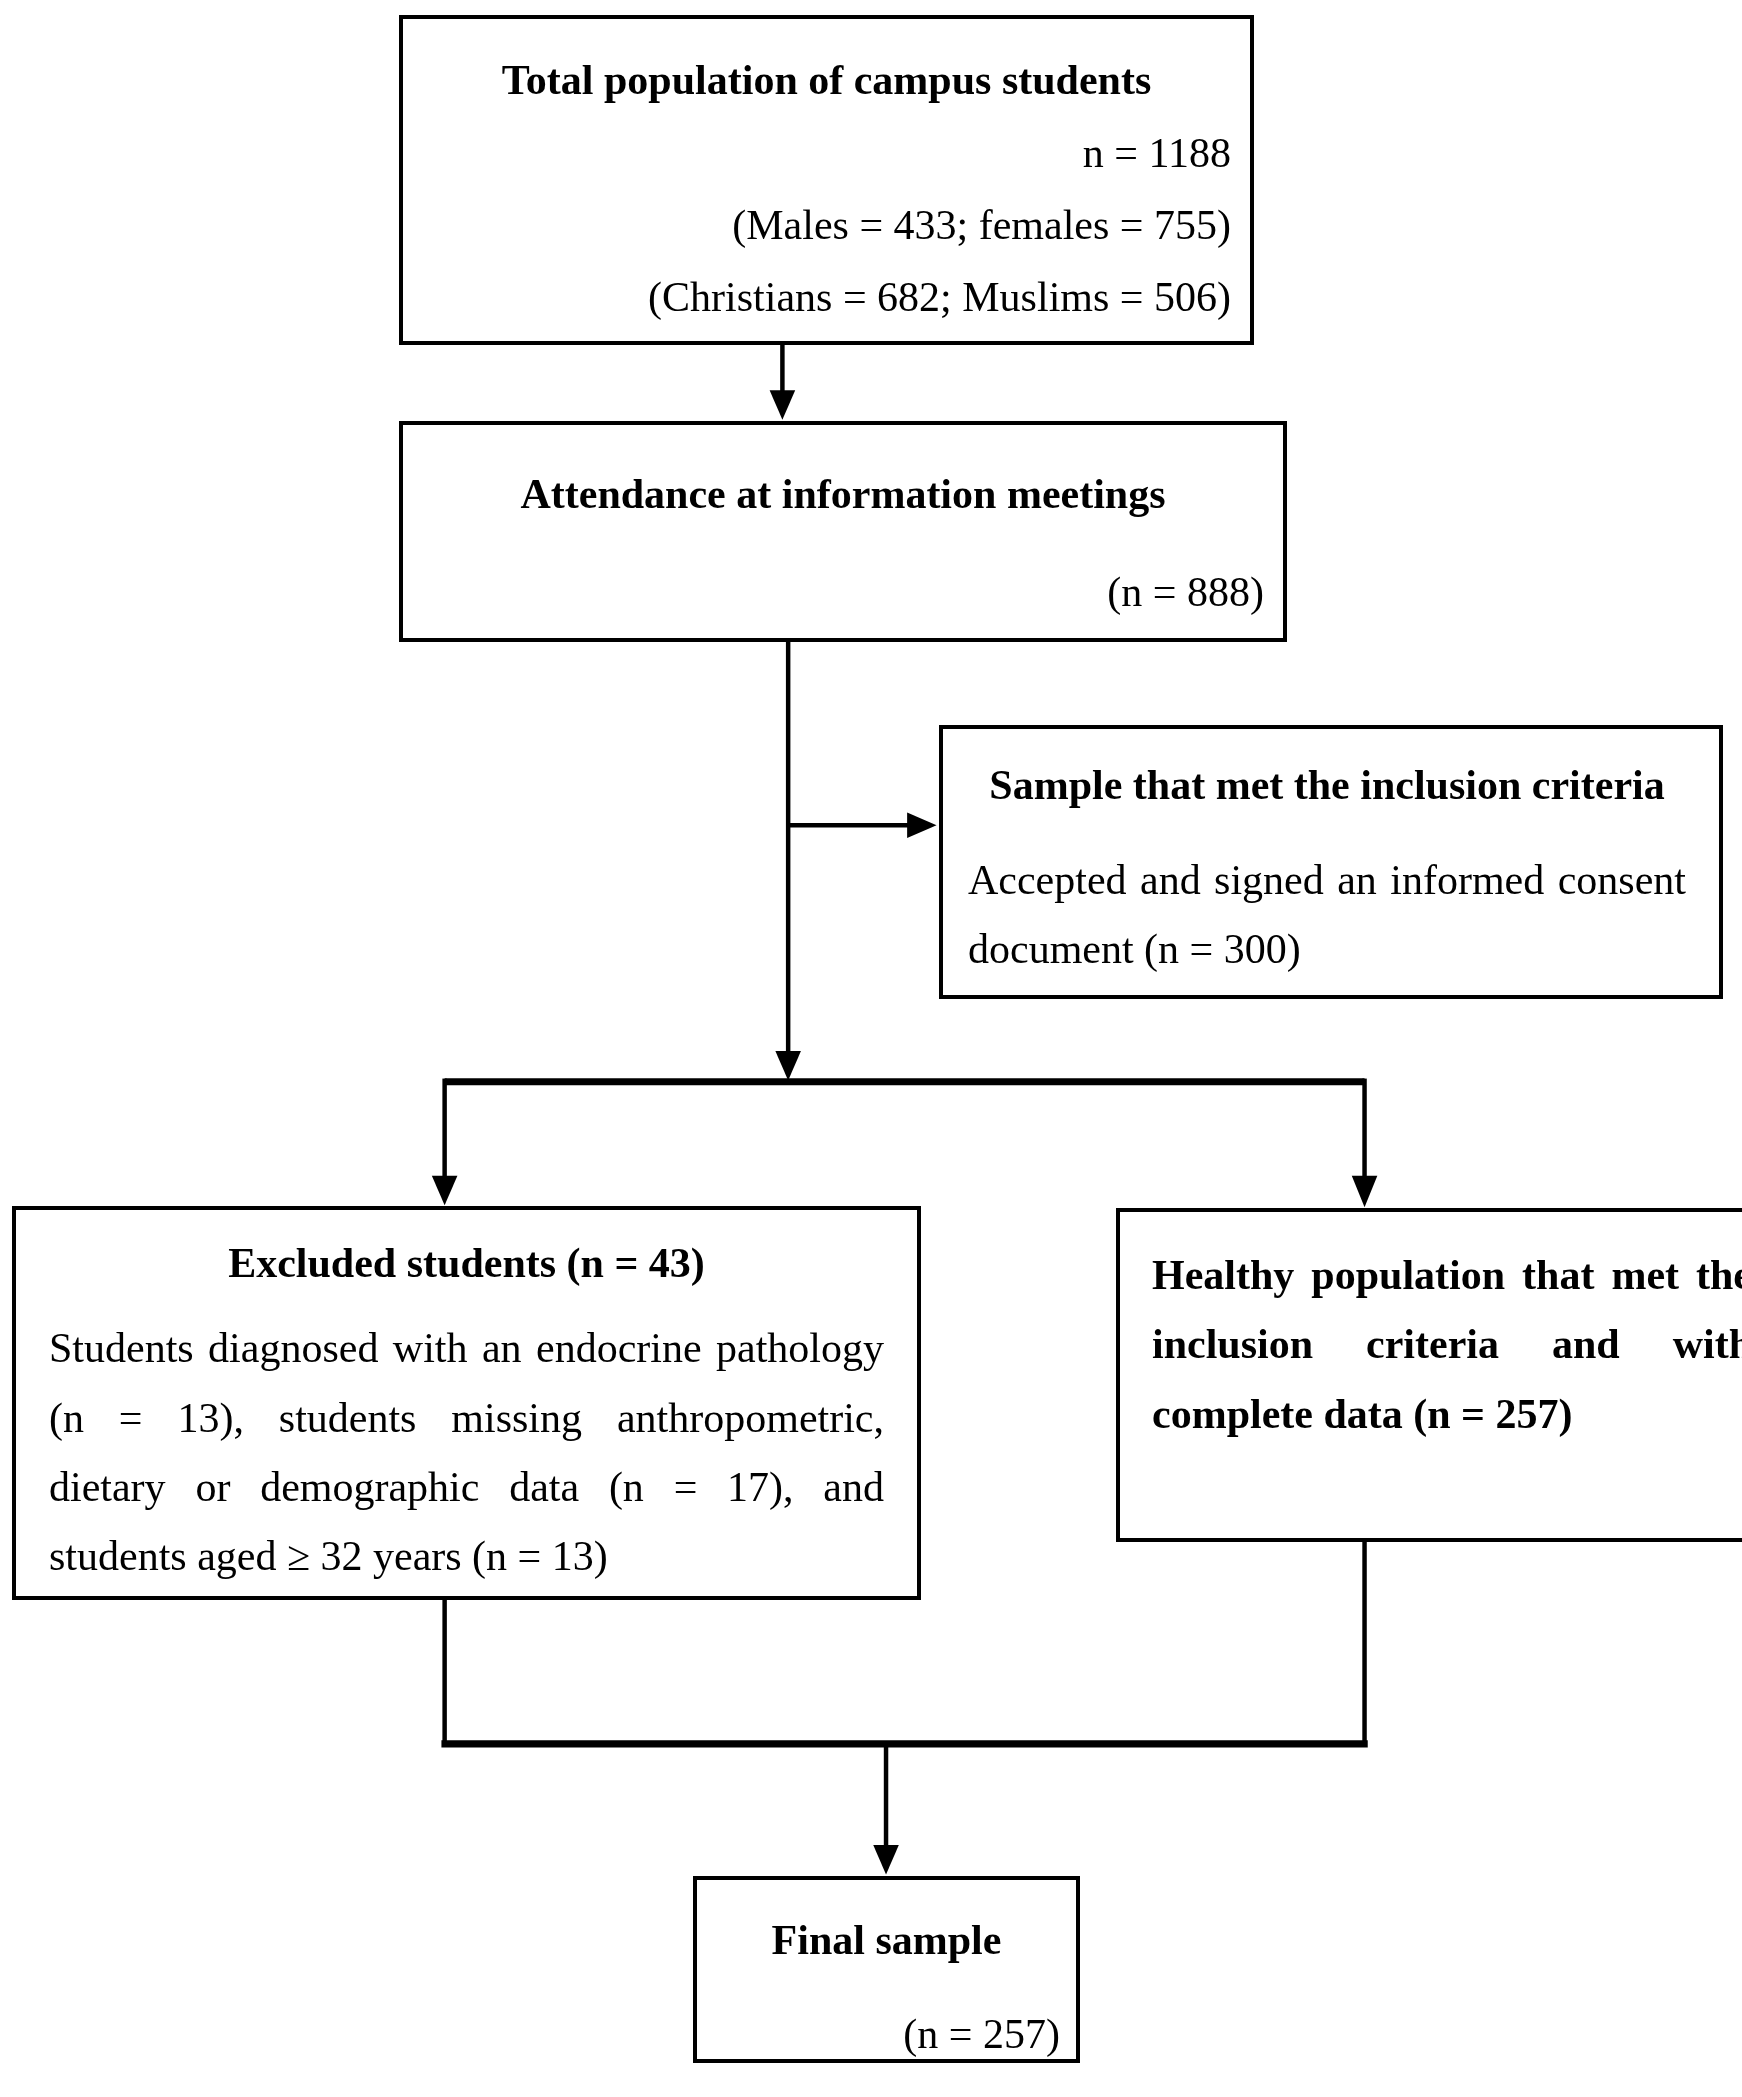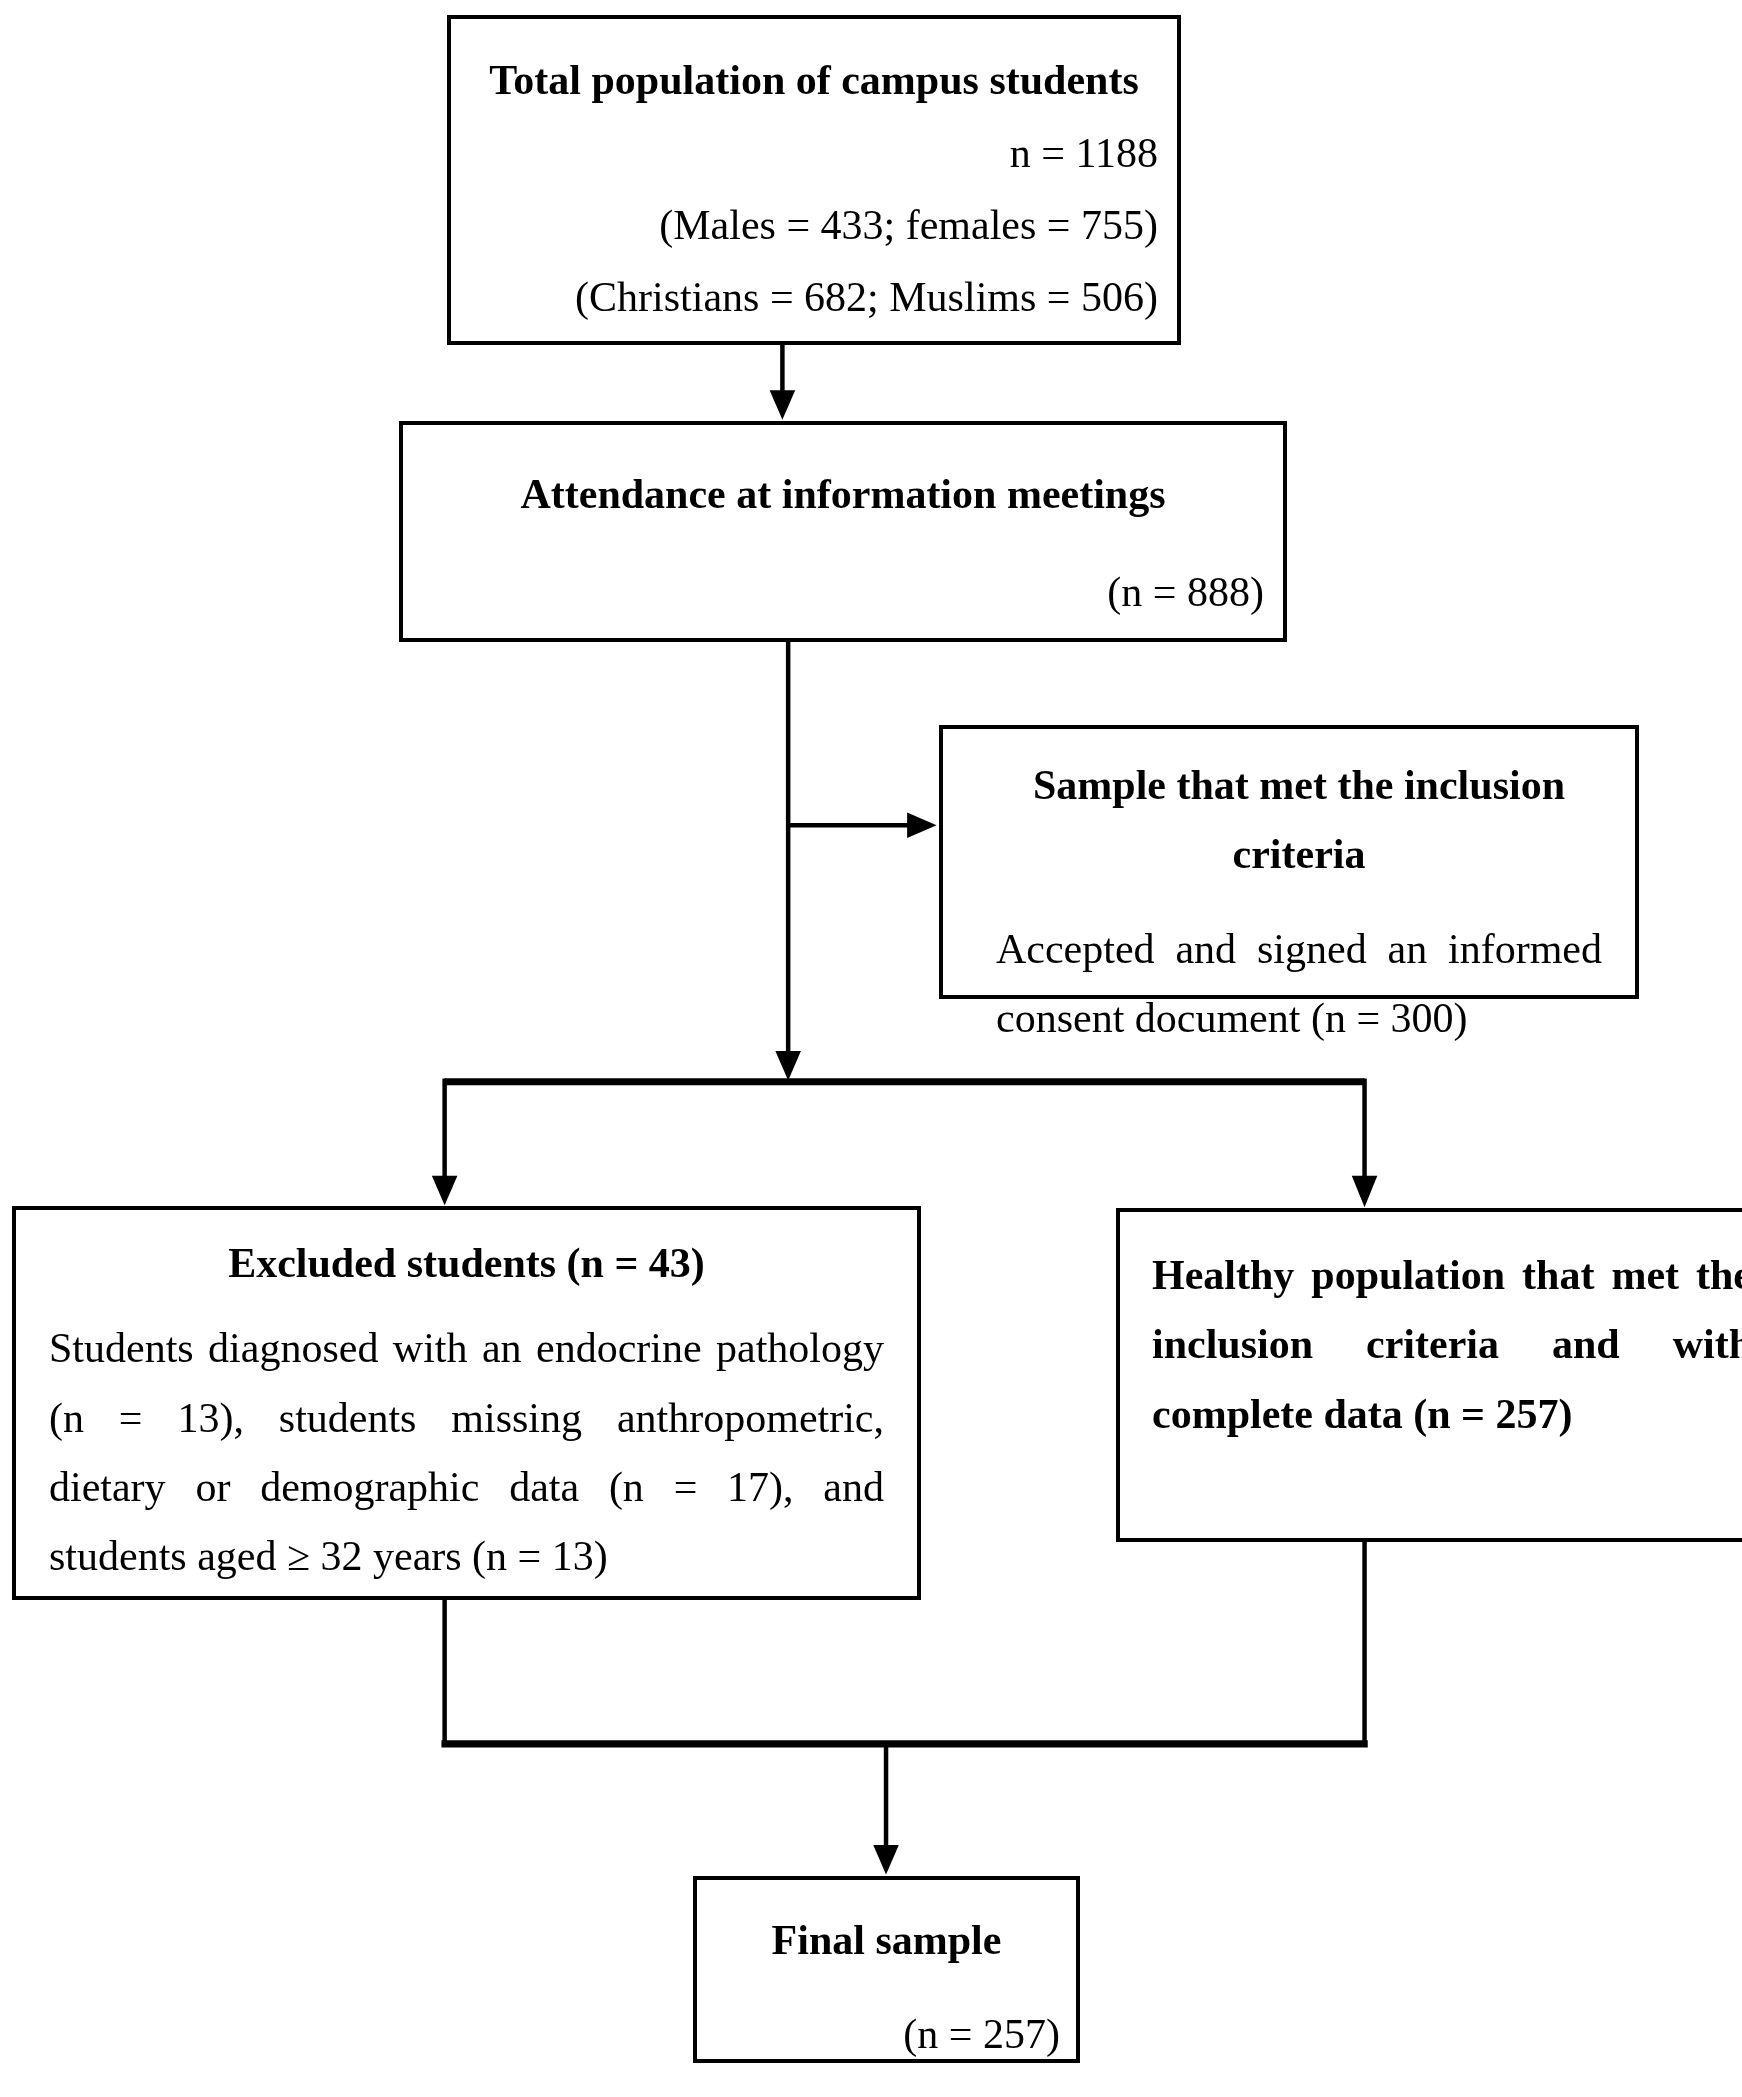--- a/index.html
+++ b/index.html
@@ -32,26 +32,26 @@
     background: #ffffff;
     font-size: 42px;
     line-height: 1.65;
   }
   .ln { text-align: right; }
   .title { font-weight: bold; text-align: center; }
   .body-text { text-align: justify; }
   .bold { font-weight: bold; }
 
   
-  .box-total      { left: 399px;  top: 14.7px;   width: 734px; height: 330px; padding: 25.6px 19px 0 19px; line-height: 1.72; margin-left: 48px; }
+  .box-total      { left: 399px;  top: 14.7px;   width: 855px; height: 330px; padding: 25.6px 19px 0 19px; line-height: 1.72; }
   
   .box-attendance { left: 399px;  top: 421px;  width: 888px; height: 221px; padding: 35px 19px 0 19px; }
   .box-attendance .ln { margin-top: 29px; }
   
-  .box-sample     { left: 939px; top: 725px; width: 700px; height: 274px; padding: 22px 33px 0 53px; }
+  .box-sample     { left: 939px; top: 725px; width: 784px; height: 274px; padding: 22px 33px 0 25px; }
   .box-sample .body-text { margin-top: 25.6px; }
   
   .box-excluded   { left: 12px;   top: 1206px; width: 909px; height: 394px; padding: 19px 33px 0 33px; }
   .box-excluded .body-text { margin-top: 16px; }
   
   .box-healthy    { left: 1116px; top: 1208px; width: 672px; height: 334px; padding: 29px 32px 0 32px; }
   
   .box-final      { left: 693px; top: 1876px; width: 387px;  height: 187px; padding: 25.6px 16px 0 16px; }
   .box-final .ln  { margin-top: 25.6px; }
 </style>

